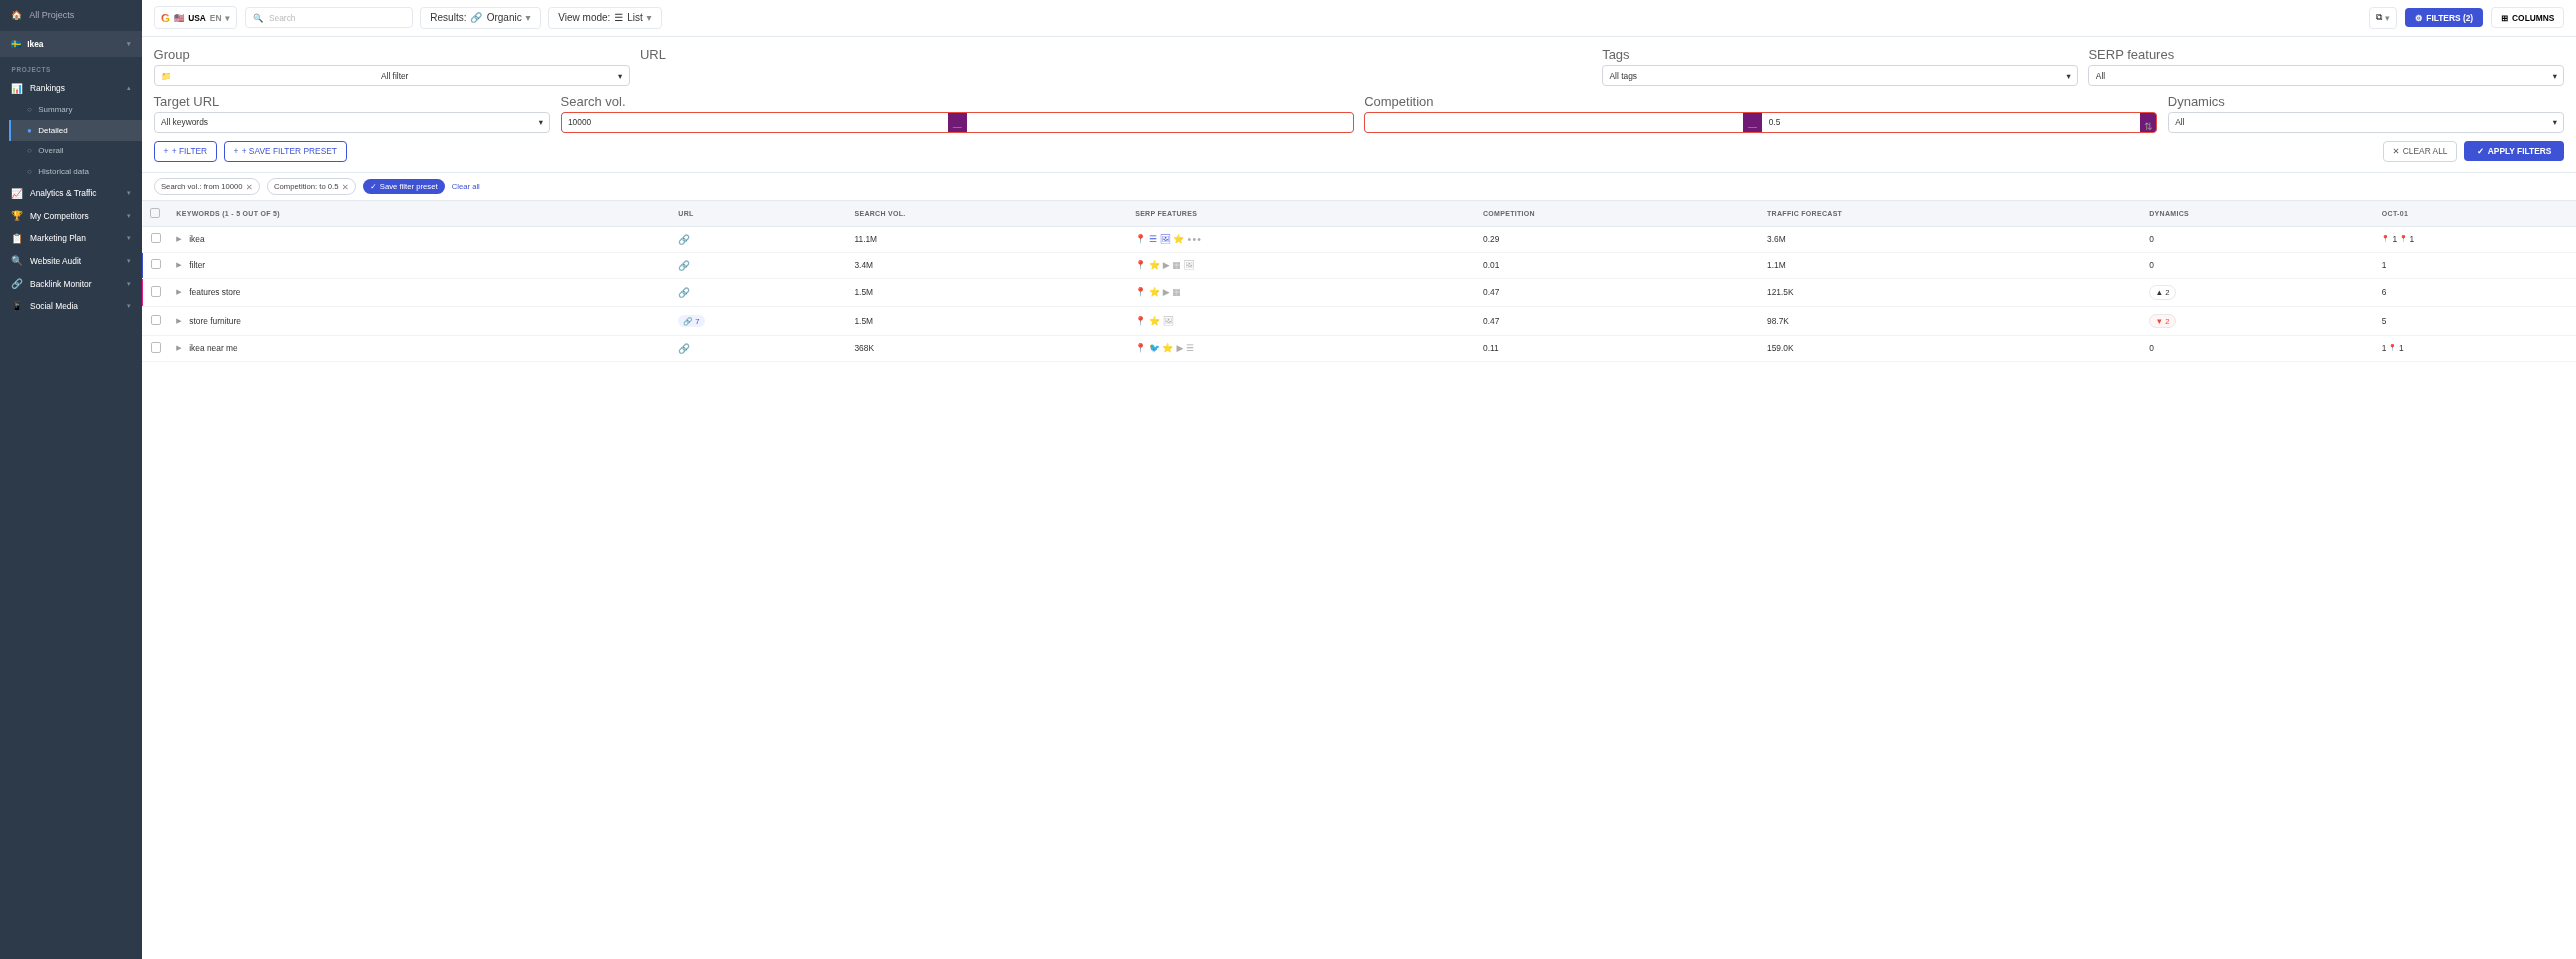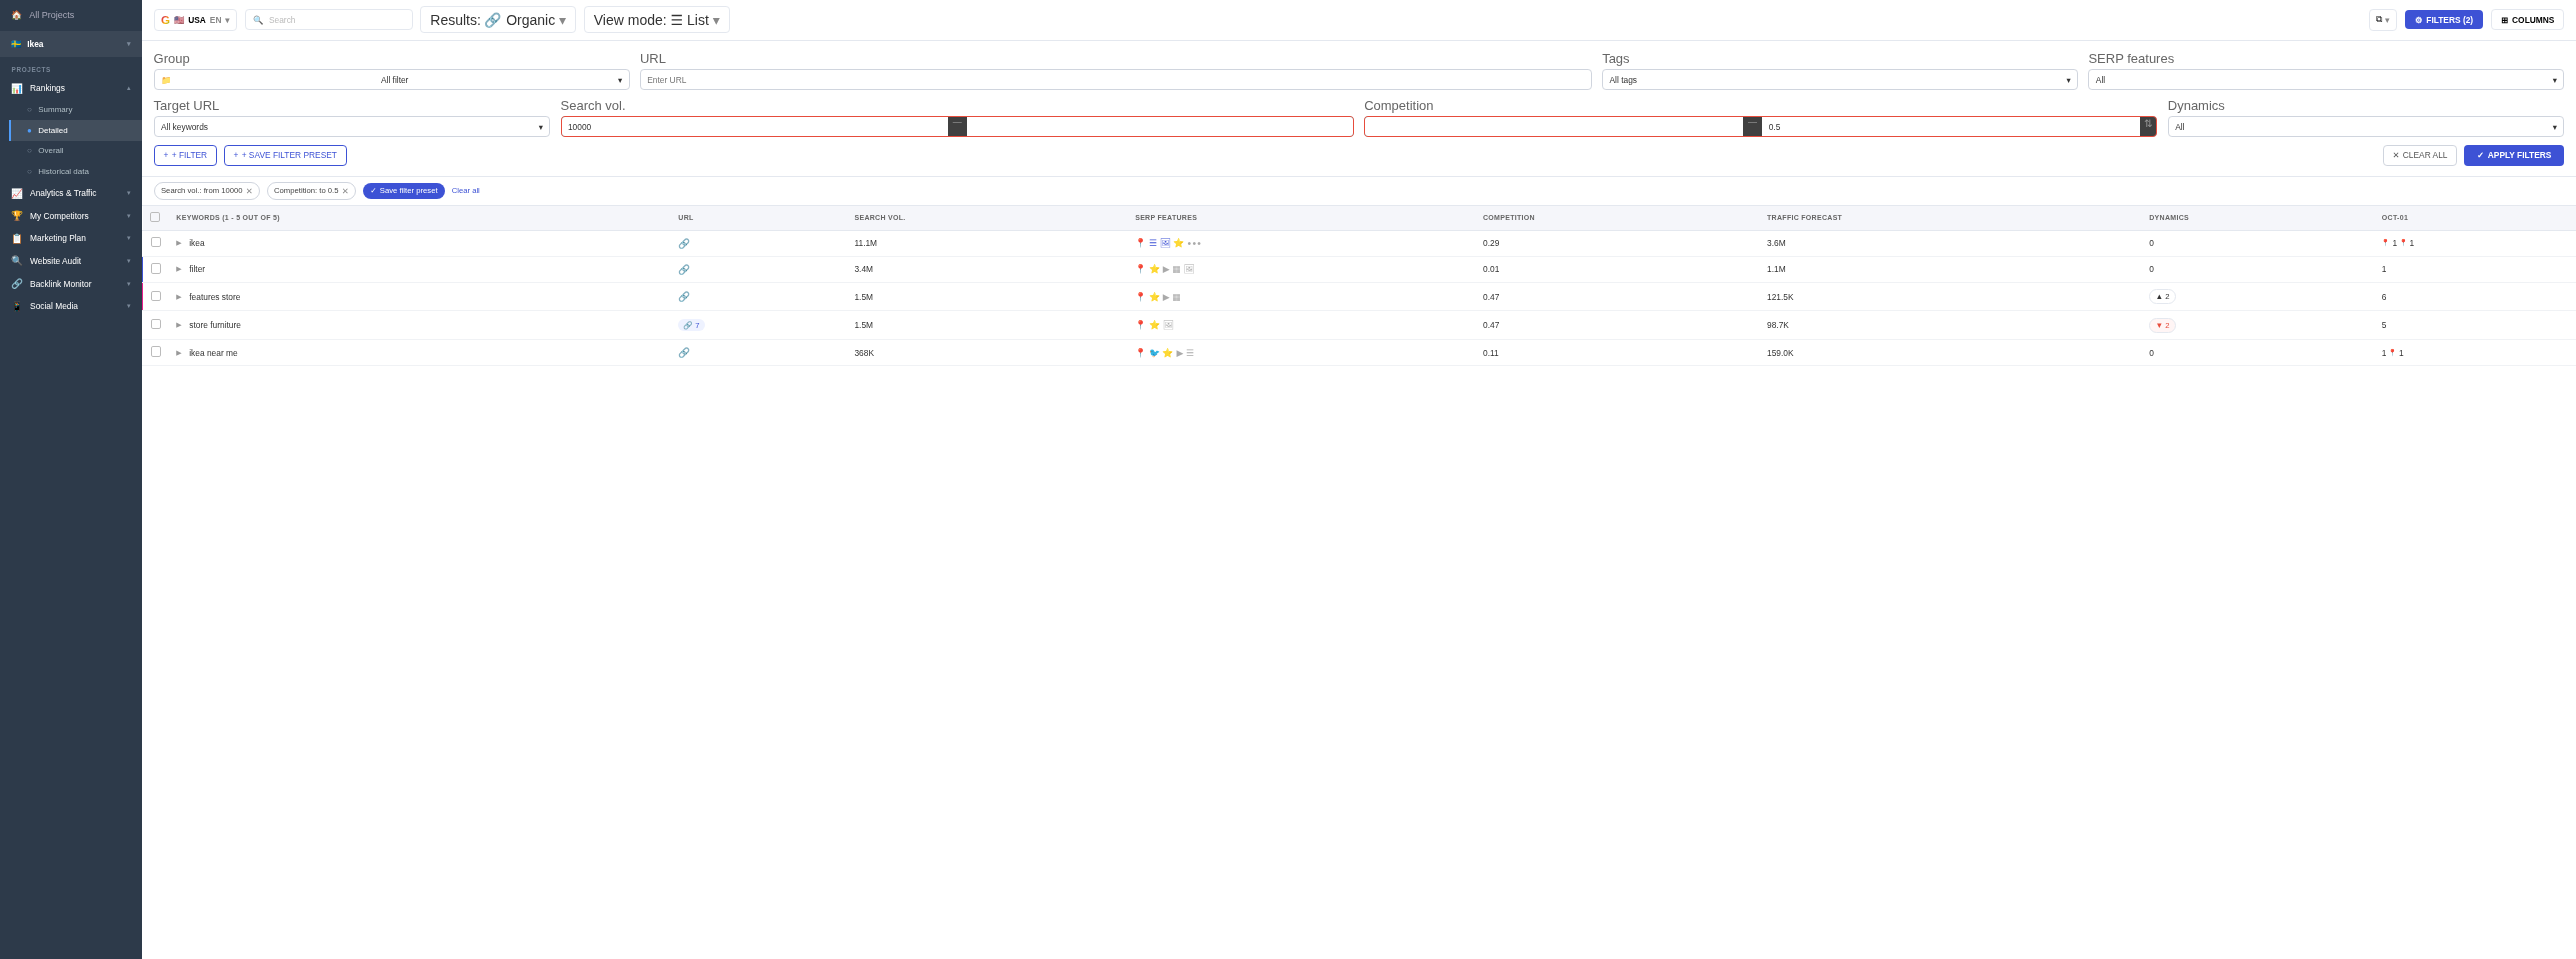--- a/index.html
+++ b/index.html
@@ -133,21 +133,21 @@
       align-items: center;
       gap: 5.2px;
       cursor: pointer;
     }
     .topbar-btn {
       padding: 4.5px 9px;
       border: 0.6px solid #e4e8ef;
       border-radius: 3.9px;
       background: #fff;
       cursor: pointer;
-      font-size: 14px;
+      font-size: 10px;
       display: flex;
       align-items: center;
       gap: 3.9px;
       white-space: nowrap;
       color: #333;
     }
     .topbar-spacer { flex: 1; }
     .topbar-btn-copy {
       padding: 4.5px 6.4px;
       border: 0.6px solid #e4e8ef;
@@ -224,25 +224,25 @@
       padding: 4.5px 6.4px;
       border: 0.6px solid #d0d5de;
       border-radius: 3.9px;
       font-size: 8.4px;
       background: #fff;
       color: #333;
       width: 100%;
     }
     .filter-range {
       display: flex;
-      align-items: flex-start;
+      align-items: flex-end;
       border: 1.3px solid #e74c3c;
       border-radius: 3.9px;
       overflow: hidden;
-      background: #404040;
+      background: #701a75;
     }
     .filter-range input {
       border: none;
       padding: 4.5px 6.4px;
       font-size: 8.4px;
       flex: 1;
       outline: none;
       color: #333;
       width: 52px;
     }
@@ -586,21 +586,20 @@
       <div class="filter-group">
         <div class="filter-label">Group</div>
         <div class="filter-select">
           <span>📁</span>
           <span>All filter</span>
           <span>▾</span>
         </div>
       </div>
       <div class="filter-group" style="flex:2">
         <div class="filter-label">URL</div>
-        <input class="filter-input" type="text" placeholder="Enter URL" style="">
       </div>
       <div class="filter-group">
         <div class="filter-label">Tags</div>
         <div class="filter-select">
           <span>All tags</span>
           <span>▾</span>
         </div>
       </div>
       <div class="filter-group">
         <div class="filter-label">SERP features</div>

